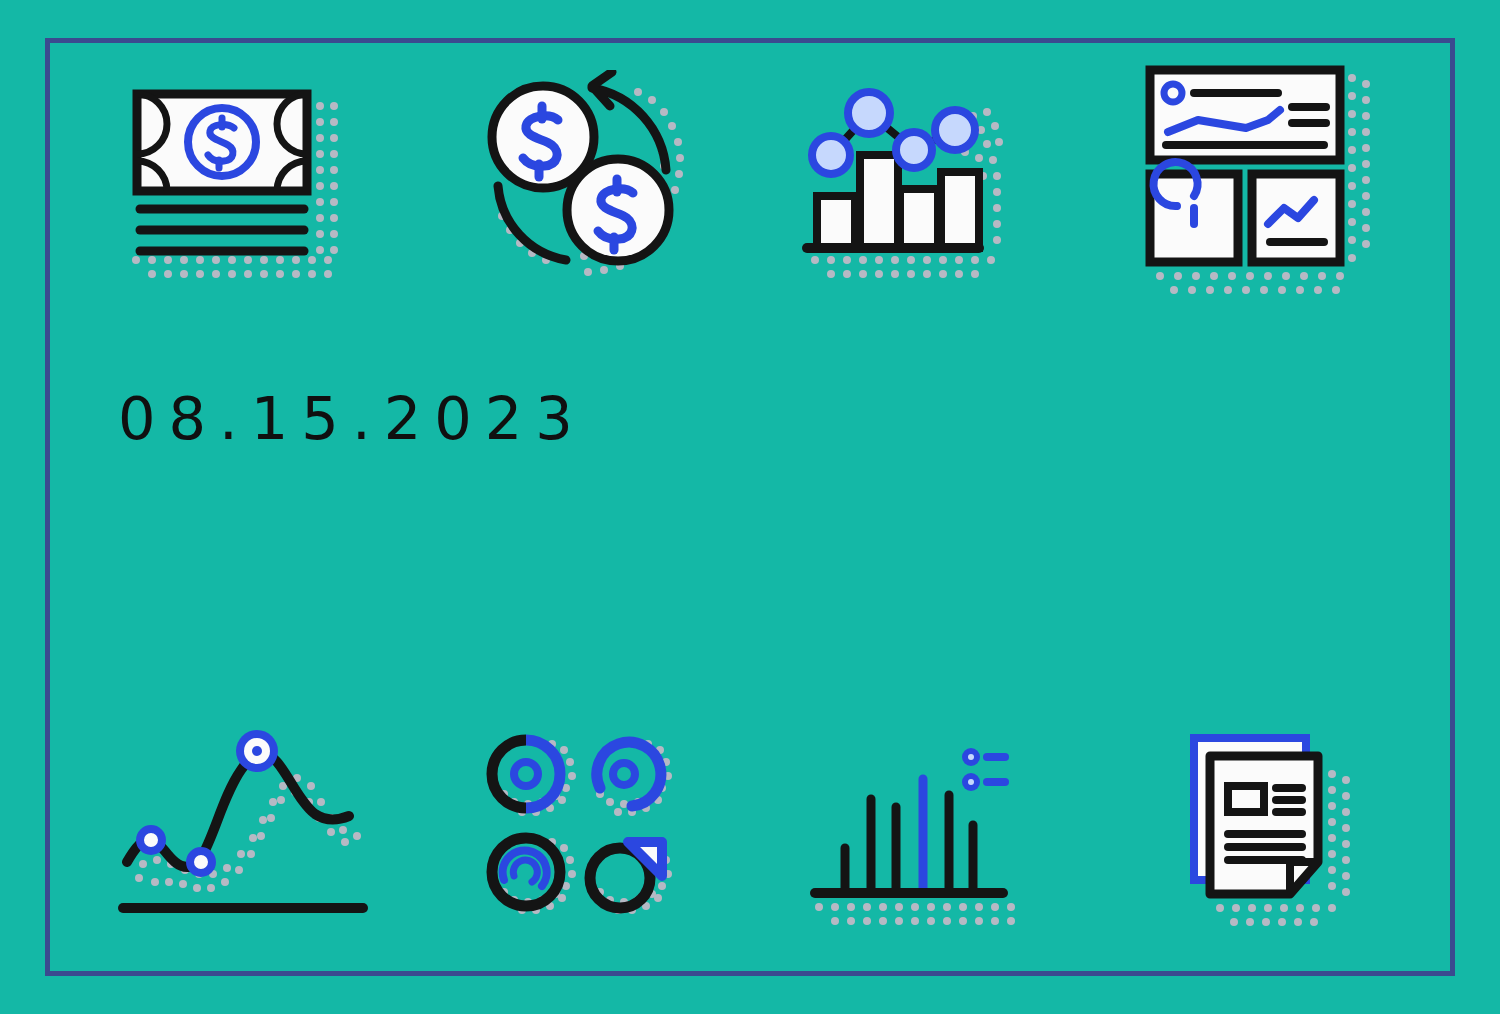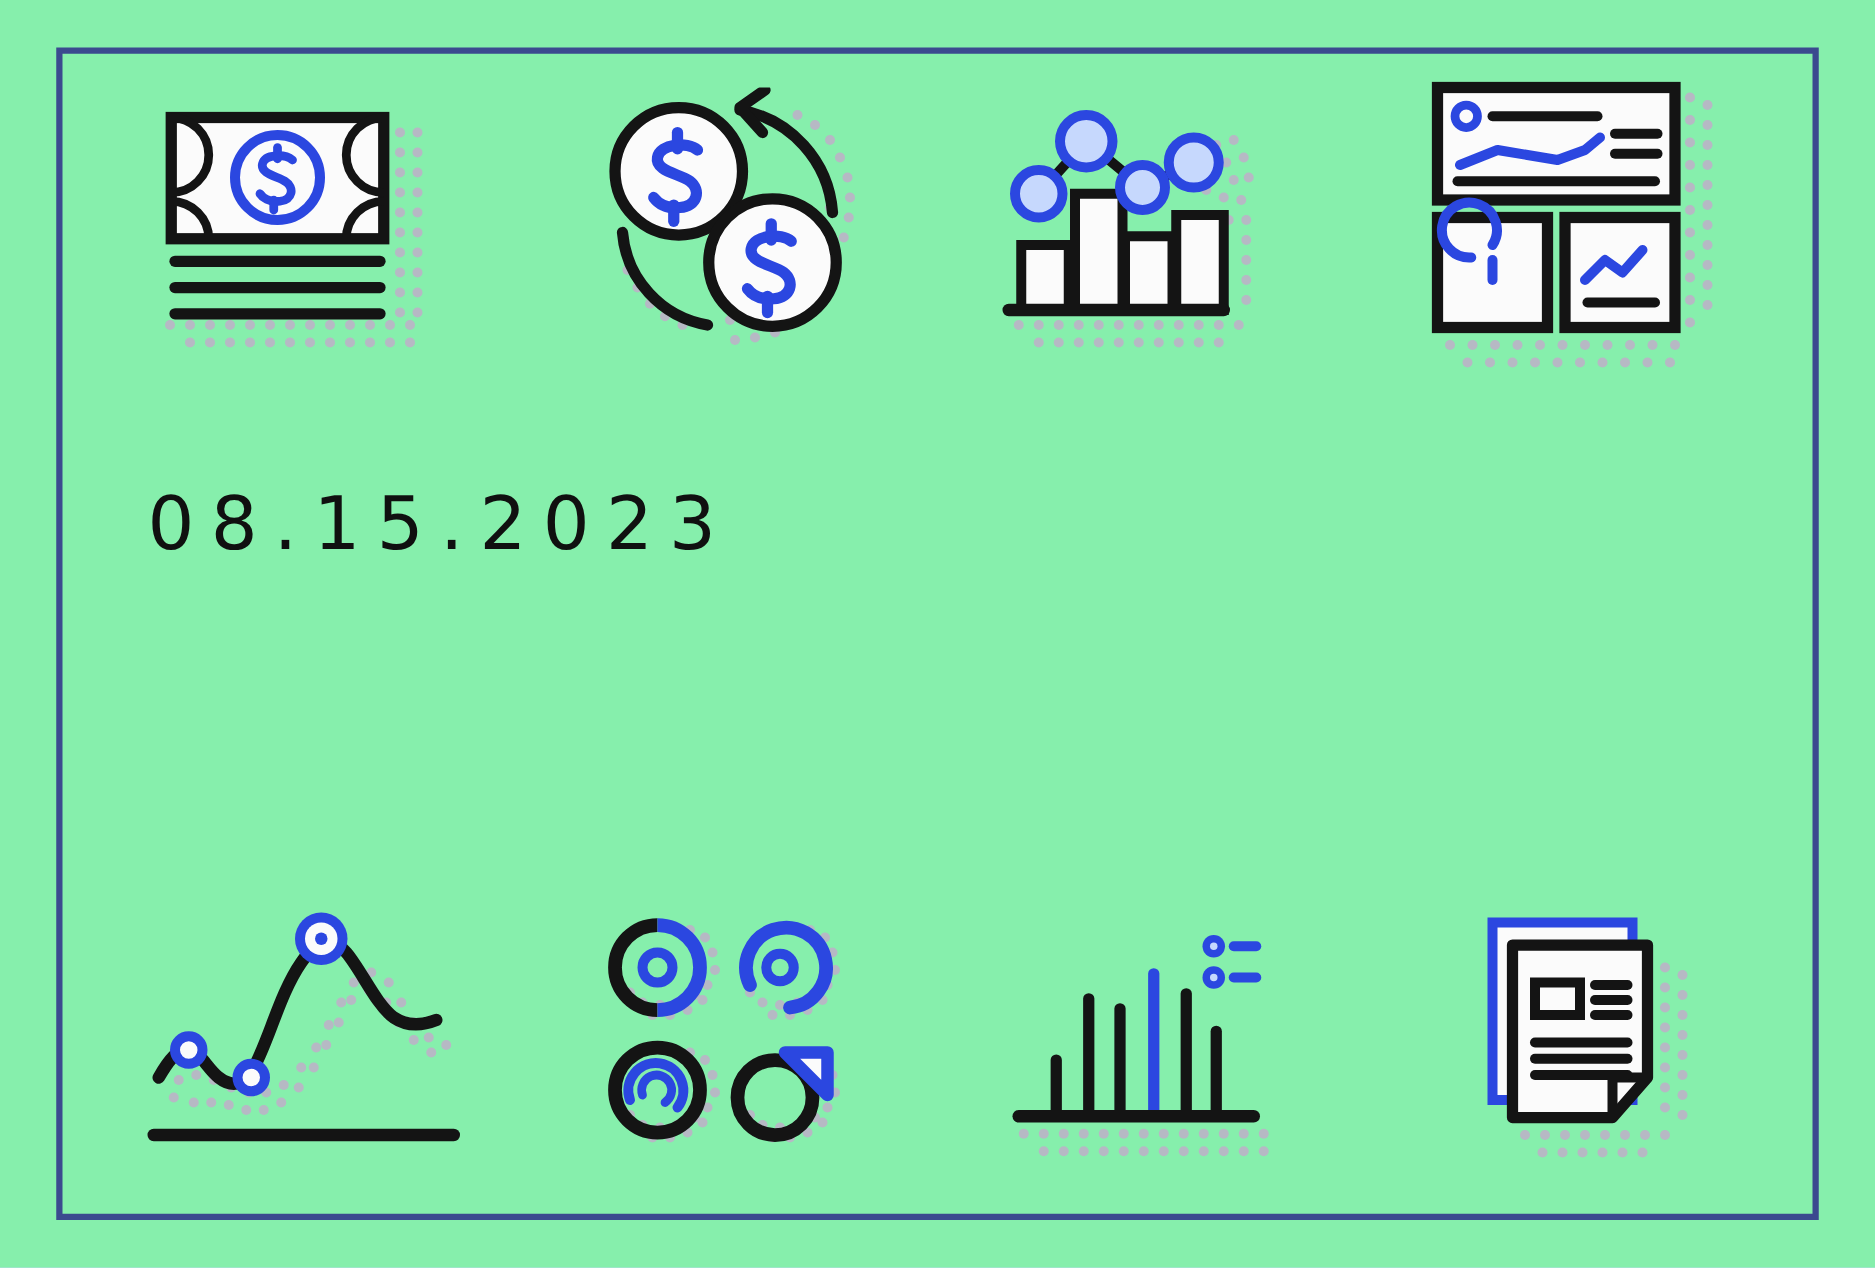--- a/index.html
+++ b/index.html
@@ -10,21 +10,21 @@
   body {
     width: 1500px;
     height: 1014px;
     overflow: hidden;
     font-family: "Liberation Sans", sans-serif;
   }
   .poster {
     position: relative;
     width: 1500px;
     height: 1014px;
-    background: #86efac;
+    background: #14b8a6;
   }
   .poster-border {
     position: absolute;
     left: 45px;
     top: 38px;
     width: 1410px;
     height: 938px;
     border: 5px solid #3b4a8f;
     box-sizing: border-box;
     pointer-events: none;

